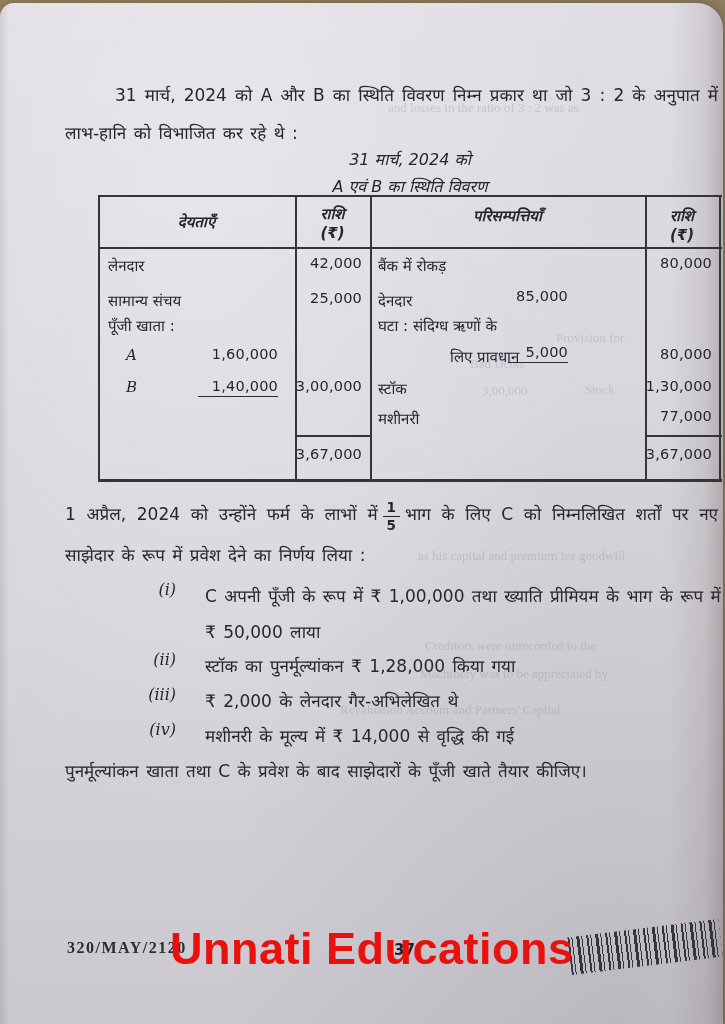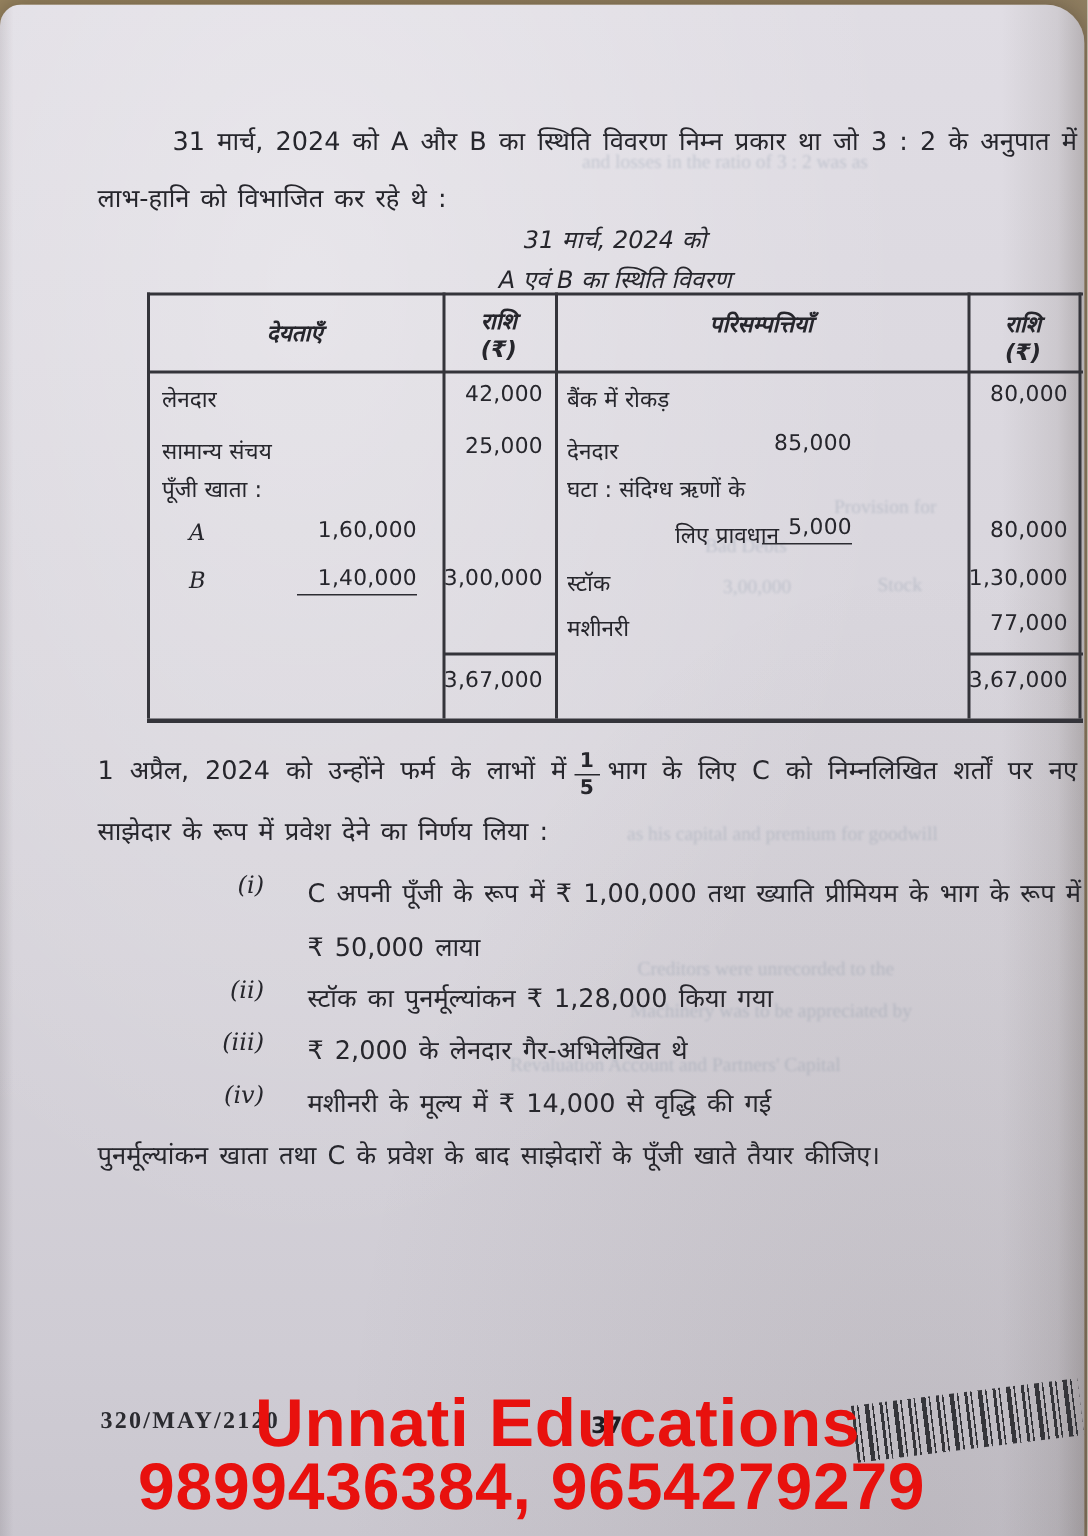--- a/index.html
+++ b/index.html
@@ -157,16 +157,15 @@
   <div class="itext" style="top:683px;">₹ 2,000 के लेनदार गैर-अभिलेखित थे</div>
   <span class="marker" style="left:128px;top:720px;">(iv)</span>
   <div class="itext" style="top:718px;">मशीनरी के मूल्य में ₹ 14,000 से वृद्धि की गई</div>
 
   <div class="t para" style="left:65px;top:752px;width:653px;">पुनर्मूल्यांकन खाता तथा C के प्रवेश के बाद साझेदारों के पूँजी खाते तैयार कीजिए।</div>
 
   <div class="fcode">320/MAY/2120</div>
   <div class="fcode2">37</div>
   <div class="barcode"></div>
   <div class="red1" style="color: rgb(232, 17, 14);">Unnati Educations</div>
-  <div class="red2" style="color: rgb(232, 17, 14);">9899436384, 9654279279</div>
 
   <div class="sheen"></div>
 </div>
 
 </body></html>

